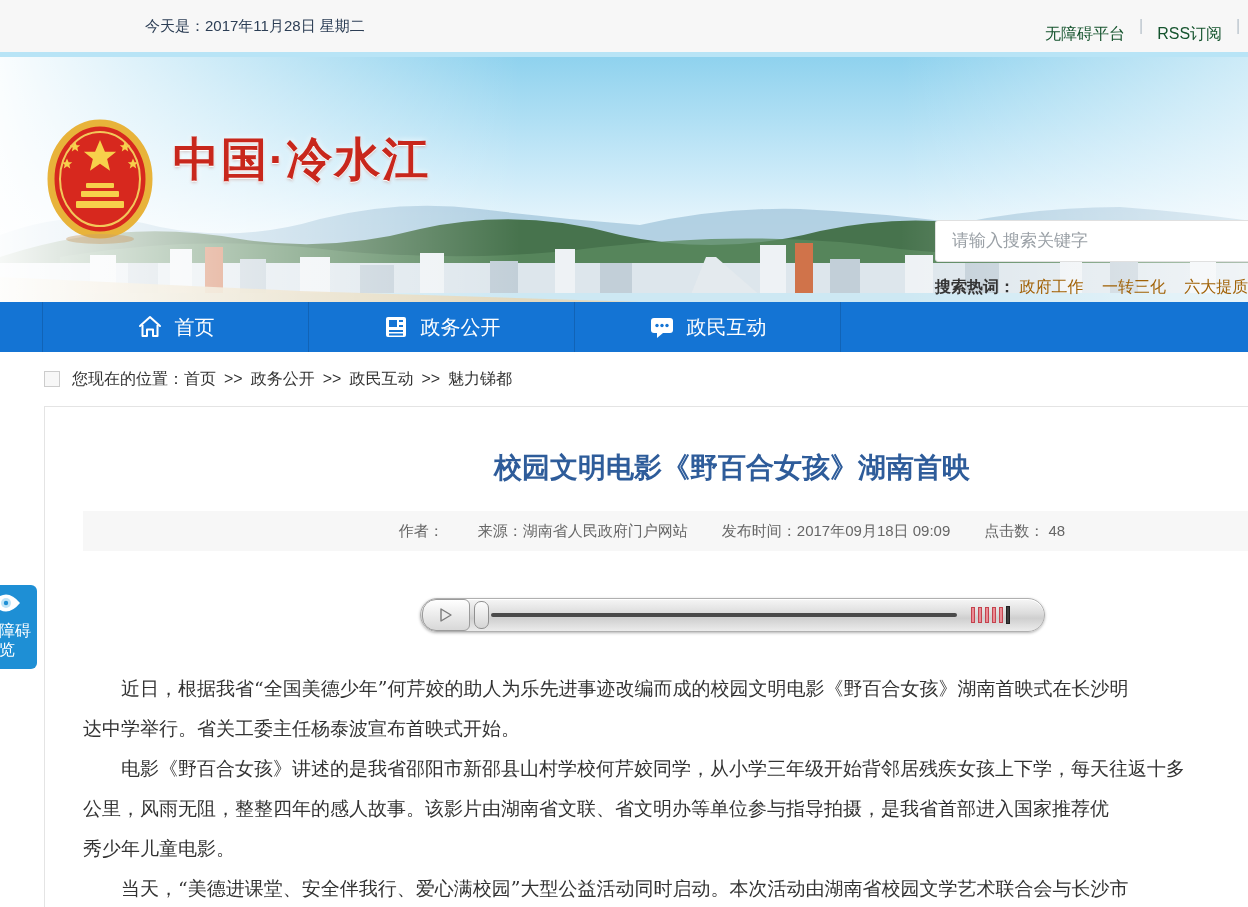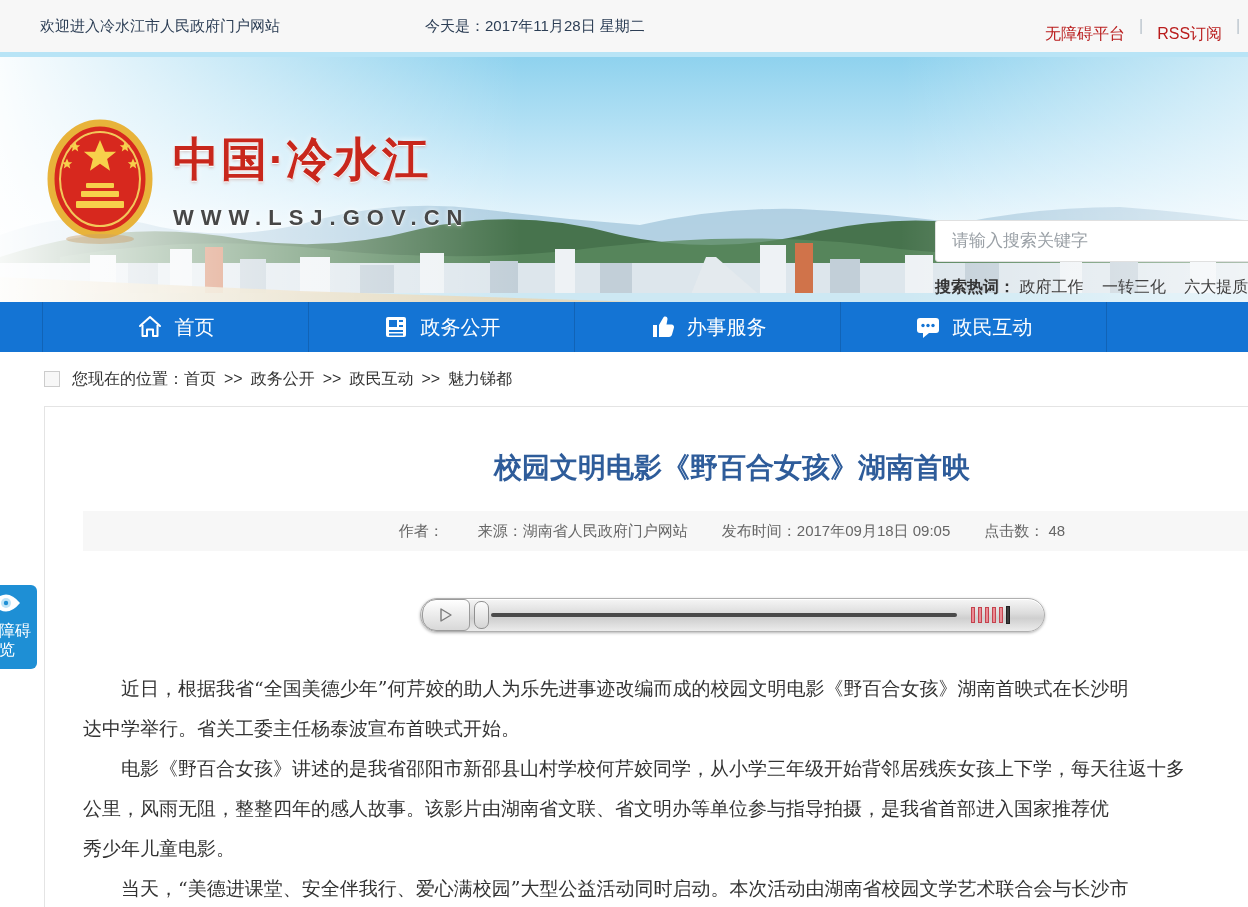--- a/index.html
+++ b/index.html
@@ -9,40 +9,40 @@
     position:relative;
   }
   .page{width:1460px;position:relative;background:#fff;}
 
   
   .topbar{height:52px;background:#f7f7f7;position:relative;}
   .topbar-inner{display:flex;align-items:center;height:100%;font-size:15px;color:#2c3e55;}
   .tb-welcome{margin-left:40px;}
   .tb-date{margin-left:145px;}
   .tb-links{position:absolute;left:1045px;top:0;height:100%;display:flex;align-items:center;white-space:nowrap;color:#2c3e55;}
-  .tb-links a{color:#b91c1c;text-decoration:none;margin-top:16px;}
+  .tb-links a{color:#14532d;text-decoration:none;margin-top:16px;}
   .tb-sep{color:#b9c3cc;margin:0 14px;}
   .blue-strip{height:5px;background:#b8e4f6;}
 
   
   .banner{height:245px;position:relative;overflow:hidden;}
   .banner svg.bg{position:absolute;left:0;top:0;}
-  .logo-area{position:absolute;left:45px;top:60px;display:flex;align-items:flex-start;}
+  .logo-area{position:absolute;left:45px;top:60px;display:flex;align-items:flex-start;text-align:right;}
   .brand-text{margin-left:18px;padding-top:12px;}
   .brand-name{font-size:46px;font-weight:bold;color:#c8271c;letter-spacing:2px;
     text-shadow:0 1px 0 #fff,0 0 6px rgba(255,255,255,.95),0 2px 3px rgba(120,40,30,.35);}
   .brand-url{font-size:22px;font-weight:bold;color:#474747;letter-spacing:7px;margin-top:14px;
     text-shadow:0 1px 0 #fff,0 0 5px rgba(255,255,255,.9);}
   .search-area{position:absolute;left:935px;top:163px;width:560px;}
   .search-input{width:540px;height:42px;border:1px solid #e0e0e0;border-radius:3px;background:#fff;
     font-size:17px;color:#333;padding:0 16px;outline:none;box-sizing:border-box;}
   .search-input::placeholder{color:#9aa0a6;}
   .hot-row{margin-top:15px;font-size:16px;color:#333;white-space:nowrap;}
   .hot-label{font-weight:bold;text-align:right;}
-  .hot-row a{color:#404040;text-decoration:none;margin-right:14px;margin-top:20px;}
+  .hot-row a{color:#a16207;text-decoration:none;margin-right:14px;margin-top:20px;}
 
   
   .navbar{height:50px;background:#1474d4;display:flex;}
   .nav-spacer{width:42px;border-right:1px solid rgba(0,0,0,.14);}
   .nav-item{width:265px;display:flex;align-items:center;justify-content:center;gap:12px;
     color:#fff;font-size:20px;border-right:1px solid rgba(0,0,0,.14);cursor:pointer;}
   .nav-item svg{display:block;}
 
   
   .crumb-row{height:54px;display:flex;align-items:center;padding-left:44px;font-size:16px;color:#333;}
@@ -84,21 +84,20 @@
   .aw-line{padding-left:34px;font-size:16px;line-height:19px;}
   .aw-line1{margin-top:36px;}
 </style>
 </head>
 <body>
 
 <div class="page">
 
   <div class="topbar">
     <div class="topbar-inner">
-      <span class="tb-welcome">欢迎进入冷水江市人民政府门户网站</span>
       <span class="tb-date">今天是：2017年11月28日  星期二</span>
     </div>
     <div class="tb-links">
       <a href="#">无障碍平台</a>
       <span class="tb-sep">|</span>
       <a href="#">RSS订阅</a>
       <span class="tb-sep">|</span>
 
     </div>
   </div>
@@ -175,21 +174,20 @@
         <use href="#st" transform="translate(80,30) scale(0.55)" fill="#f7d04b"></use>
         <use href="#st" transform="translate(22,47) scale(0.55)" fill="#f7d04b"></use>
         <use href="#st" transform="translate(88,47) scale(0.55)" fill="#f7d04b"></use>
         <rect x="41" y="66" width="28" height="5" rx="1" fill="#f7d04b"></rect>
         <rect x="36" y="74" width="38" height="6" rx="1" fill="#f7d04b"></rect>
         <rect x="31" y="84" width="48" height="7" rx="1" fill="#f7d04b"></rect>
         <ellipse cx="55" cy="122" rx="34" ry="5" fill="#c9a06a" opacity="0.45"></ellipse>
       </svg>
       <div class="brand-text">
         <div class="brand-name">中国·冷水江</div>
-        <div class="brand-url">WWW.LSJ.GOV.CN</div>
       </div>
     </div>
 
     <div class="search-area">
       <input class="search-input" type="text" placeholder="请输入搜索关键字" style="">
       <div class="hot-row">
         <span class="hot-label">搜索热词：</span>
         <a href="#">政府工作</a>
         <a href="#">一转三化</a>
         <a href="#">六大提质</a>
@@ -214,26 +212,20 @@
         <rect x="3" y="3" width="20" height="20" rx="2" fill="#fff"></rect>
         <rect x="6" y="6" width="8" height="7" fill="#1474d4"></rect>
         <rect x="16" y="6" width="4" height="2" fill="#1474d4"></rect>
         <rect x="16" y="11" width="4" height="2" fill="#1474d4"></rect>
         <rect x="6" y="16" width="14" height="2" fill="#1474d4"></rect>
         <rect x="6" y="19.5" width="14" height="2" fill="#1474d4"></rect>
       </svg>
       <span>政务公开</span>
     </div>
 
-    <div class="nav-item">
-      <svg width="26" height="26" viewBox="0 0 26 26">
-        <path d="M4,11 h4 v12 h-4 z M10,23 h10 c1.5,0 2.6,-1 3,-2.4 l2,-7 c0.4,-1.6 -0.8,-3.1 -2.5,-3.1 h-5 l1,-5.2 c0.2,-1.4 -0.8,-2.8 -2.3,-2.8 c-0.8,0 -1.6,0.5 -2,1.2 L10,11 Z" fill="#fff"></path>
-      </svg>
-      <span>办事服务</span>
-    </div>
 
     <div class="nav-item">
       <svg width="26" height="26" viewBox="0 0 26 26">
         <rect x="2" y="4" width="22" height="15" rx="3" fill="#fff"></rect>
         <path d="M8,19 L8,24 L14,19 Z" fill="#fff"></path>
         <circle cx="8" cy="11.5" r="1.7" fill="#1474d4"></circle>
         <circle cx="13" cy="11.5" r="1.7" fill="#1474d4"></circle>
         <circle cx="18" cy="11.5" r="1.7" fill="#1474d4"></circle>
       </svg>
       <span>政民互动</span>
@@ -251,21 +243,21 @@
     <span class="crumb-sep">&gt;&gt;</span>
     <a href="#">魅力锑都</a>
   </div>
 
   <div class="content-box">
     <h1 class="article-title">校园文明电影《野百合女孩》湖南首映</h1>
 
     <div class="meta-bar">
       <span>作者：</span>
       <span>来源：湖南省人民政府门户网站</span>
-      <span>发布时间：2017年09月18日 09:05</span>
+      <span>发布时间：2017年09月18日 09:09</span>
       <span>点击数： 48</span>
     </div>
 
     <div class="player">
       <div class="play-btn">
         <svg width="12" height="14" viewBox="0 0 12 14">
           <path d="M1,1 L11,7 L1,13 Z" fill="#ececec" stroke="#7c7c7c" stroke-width="1.4" stroke-linejoin="round"></path>
         </svg>
       </div>
       <div class="slider-handle"></div>

